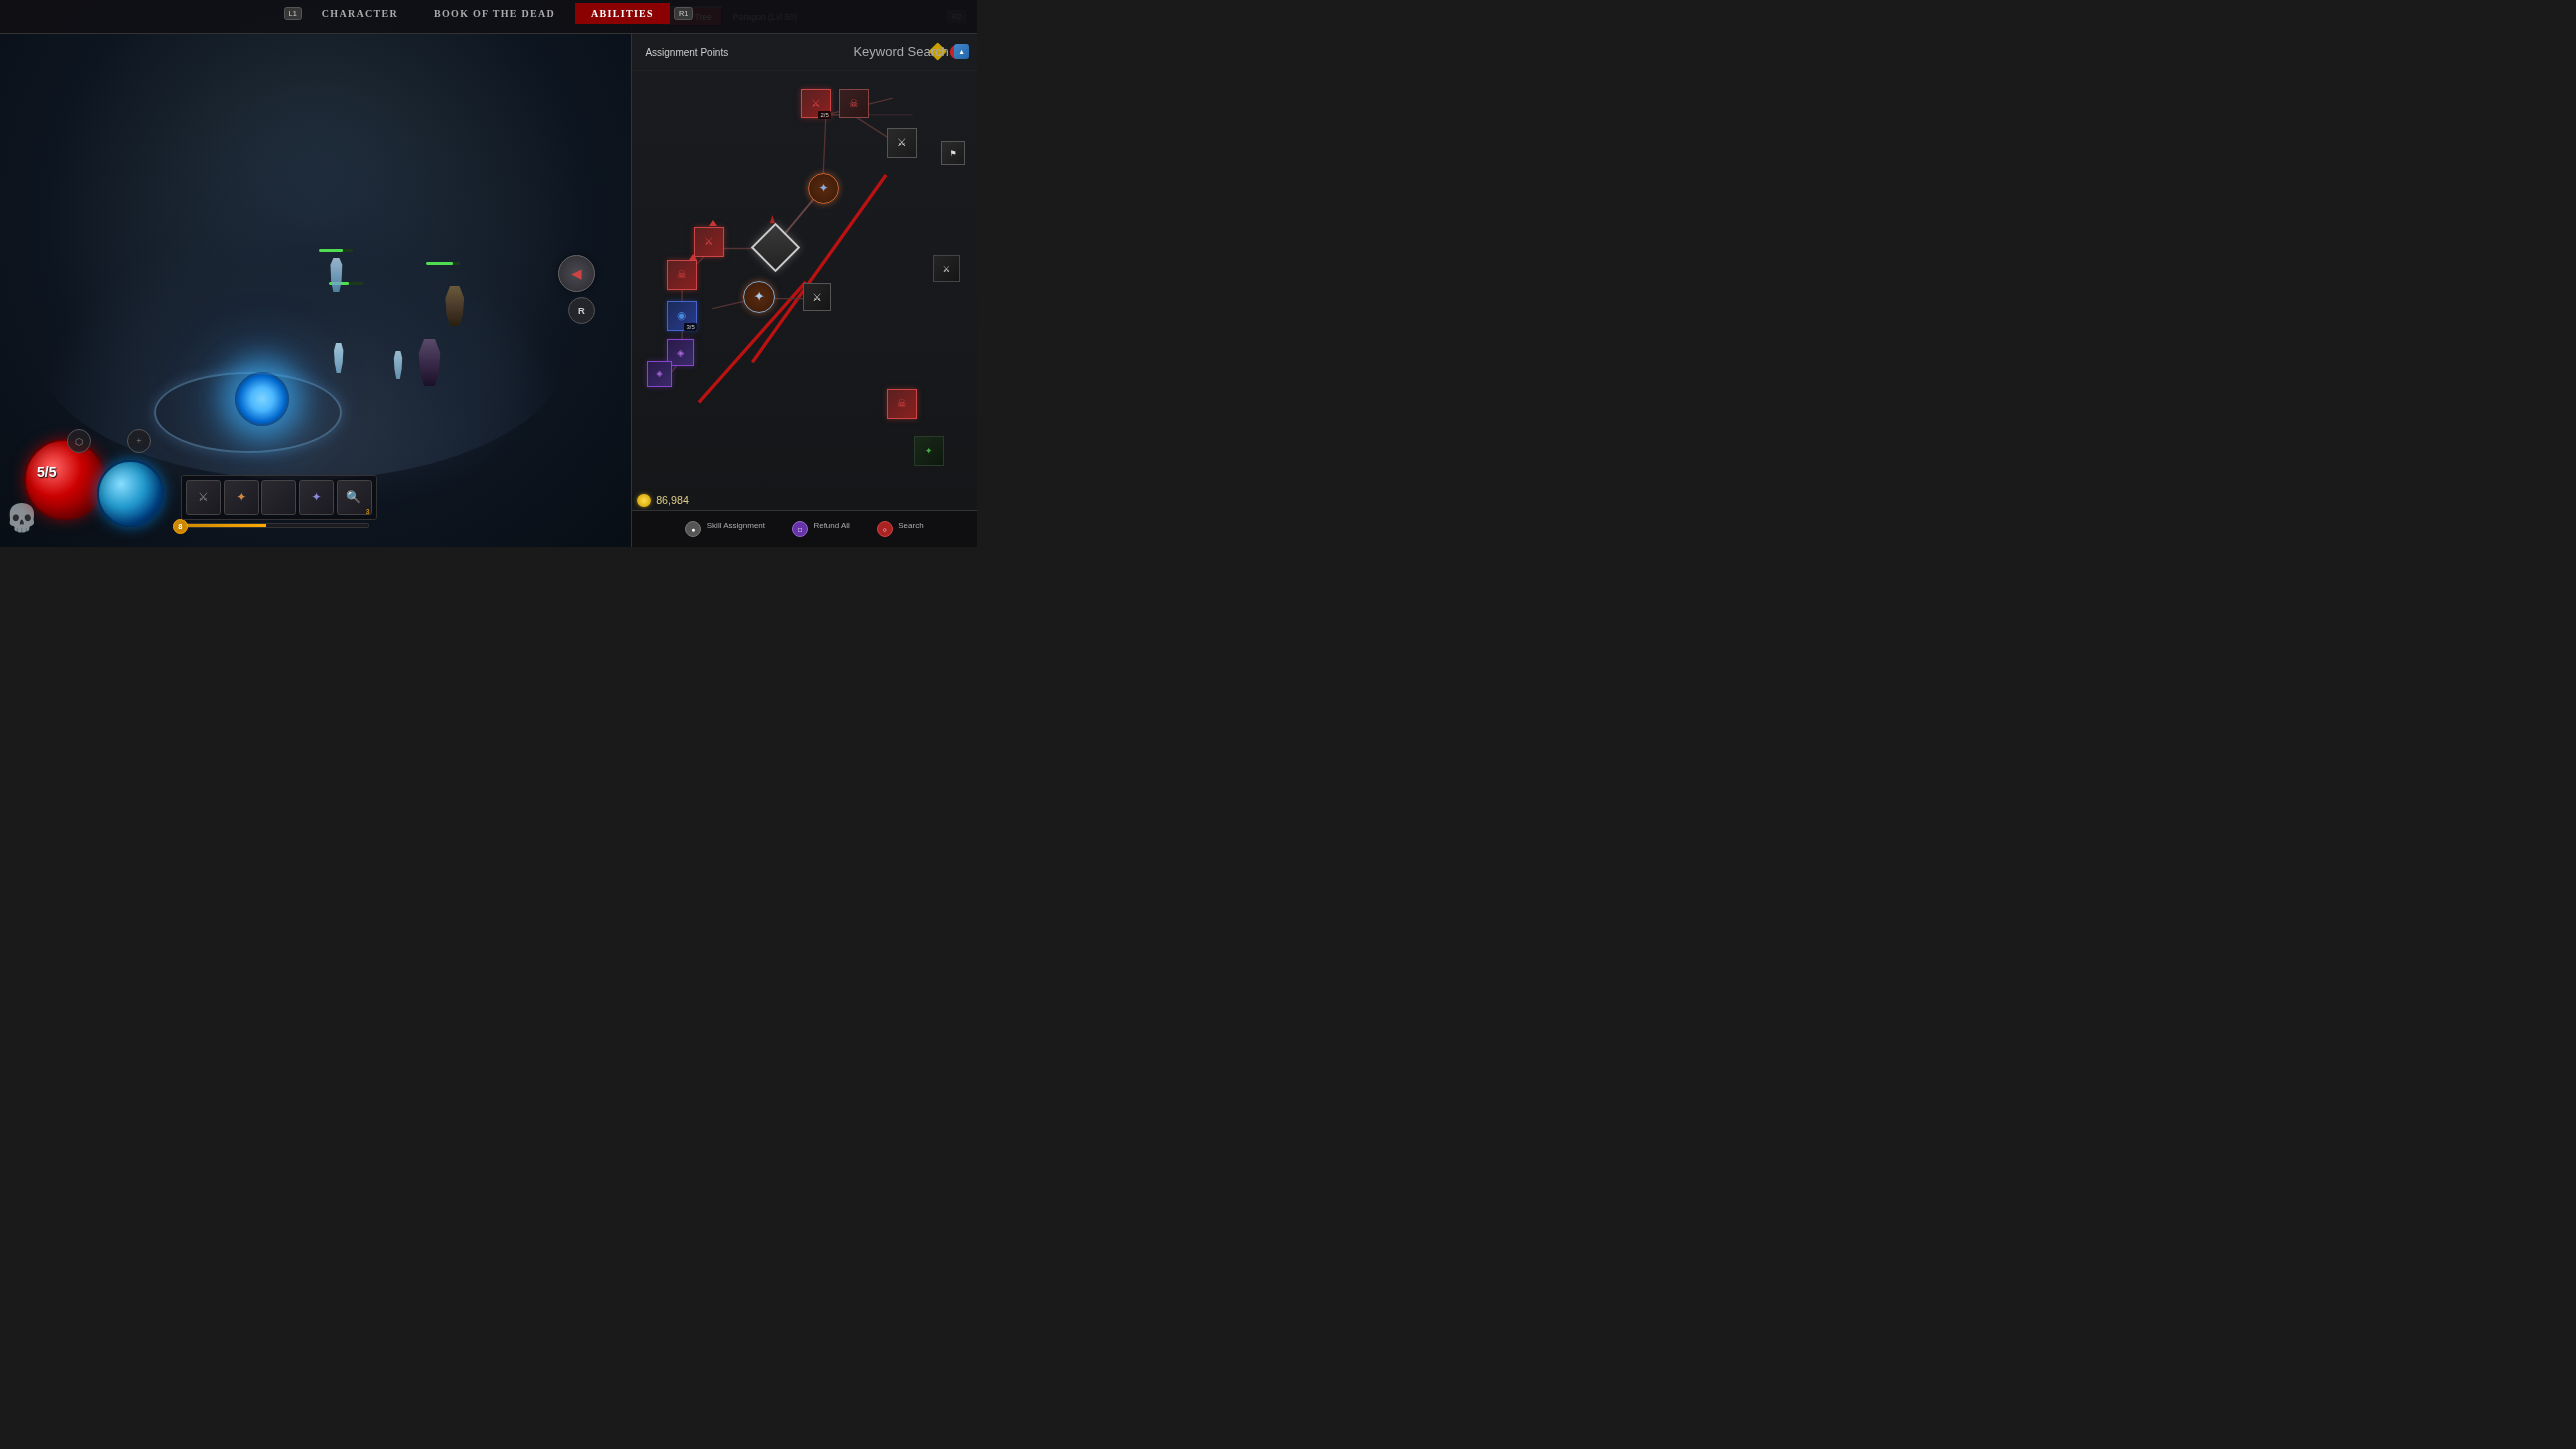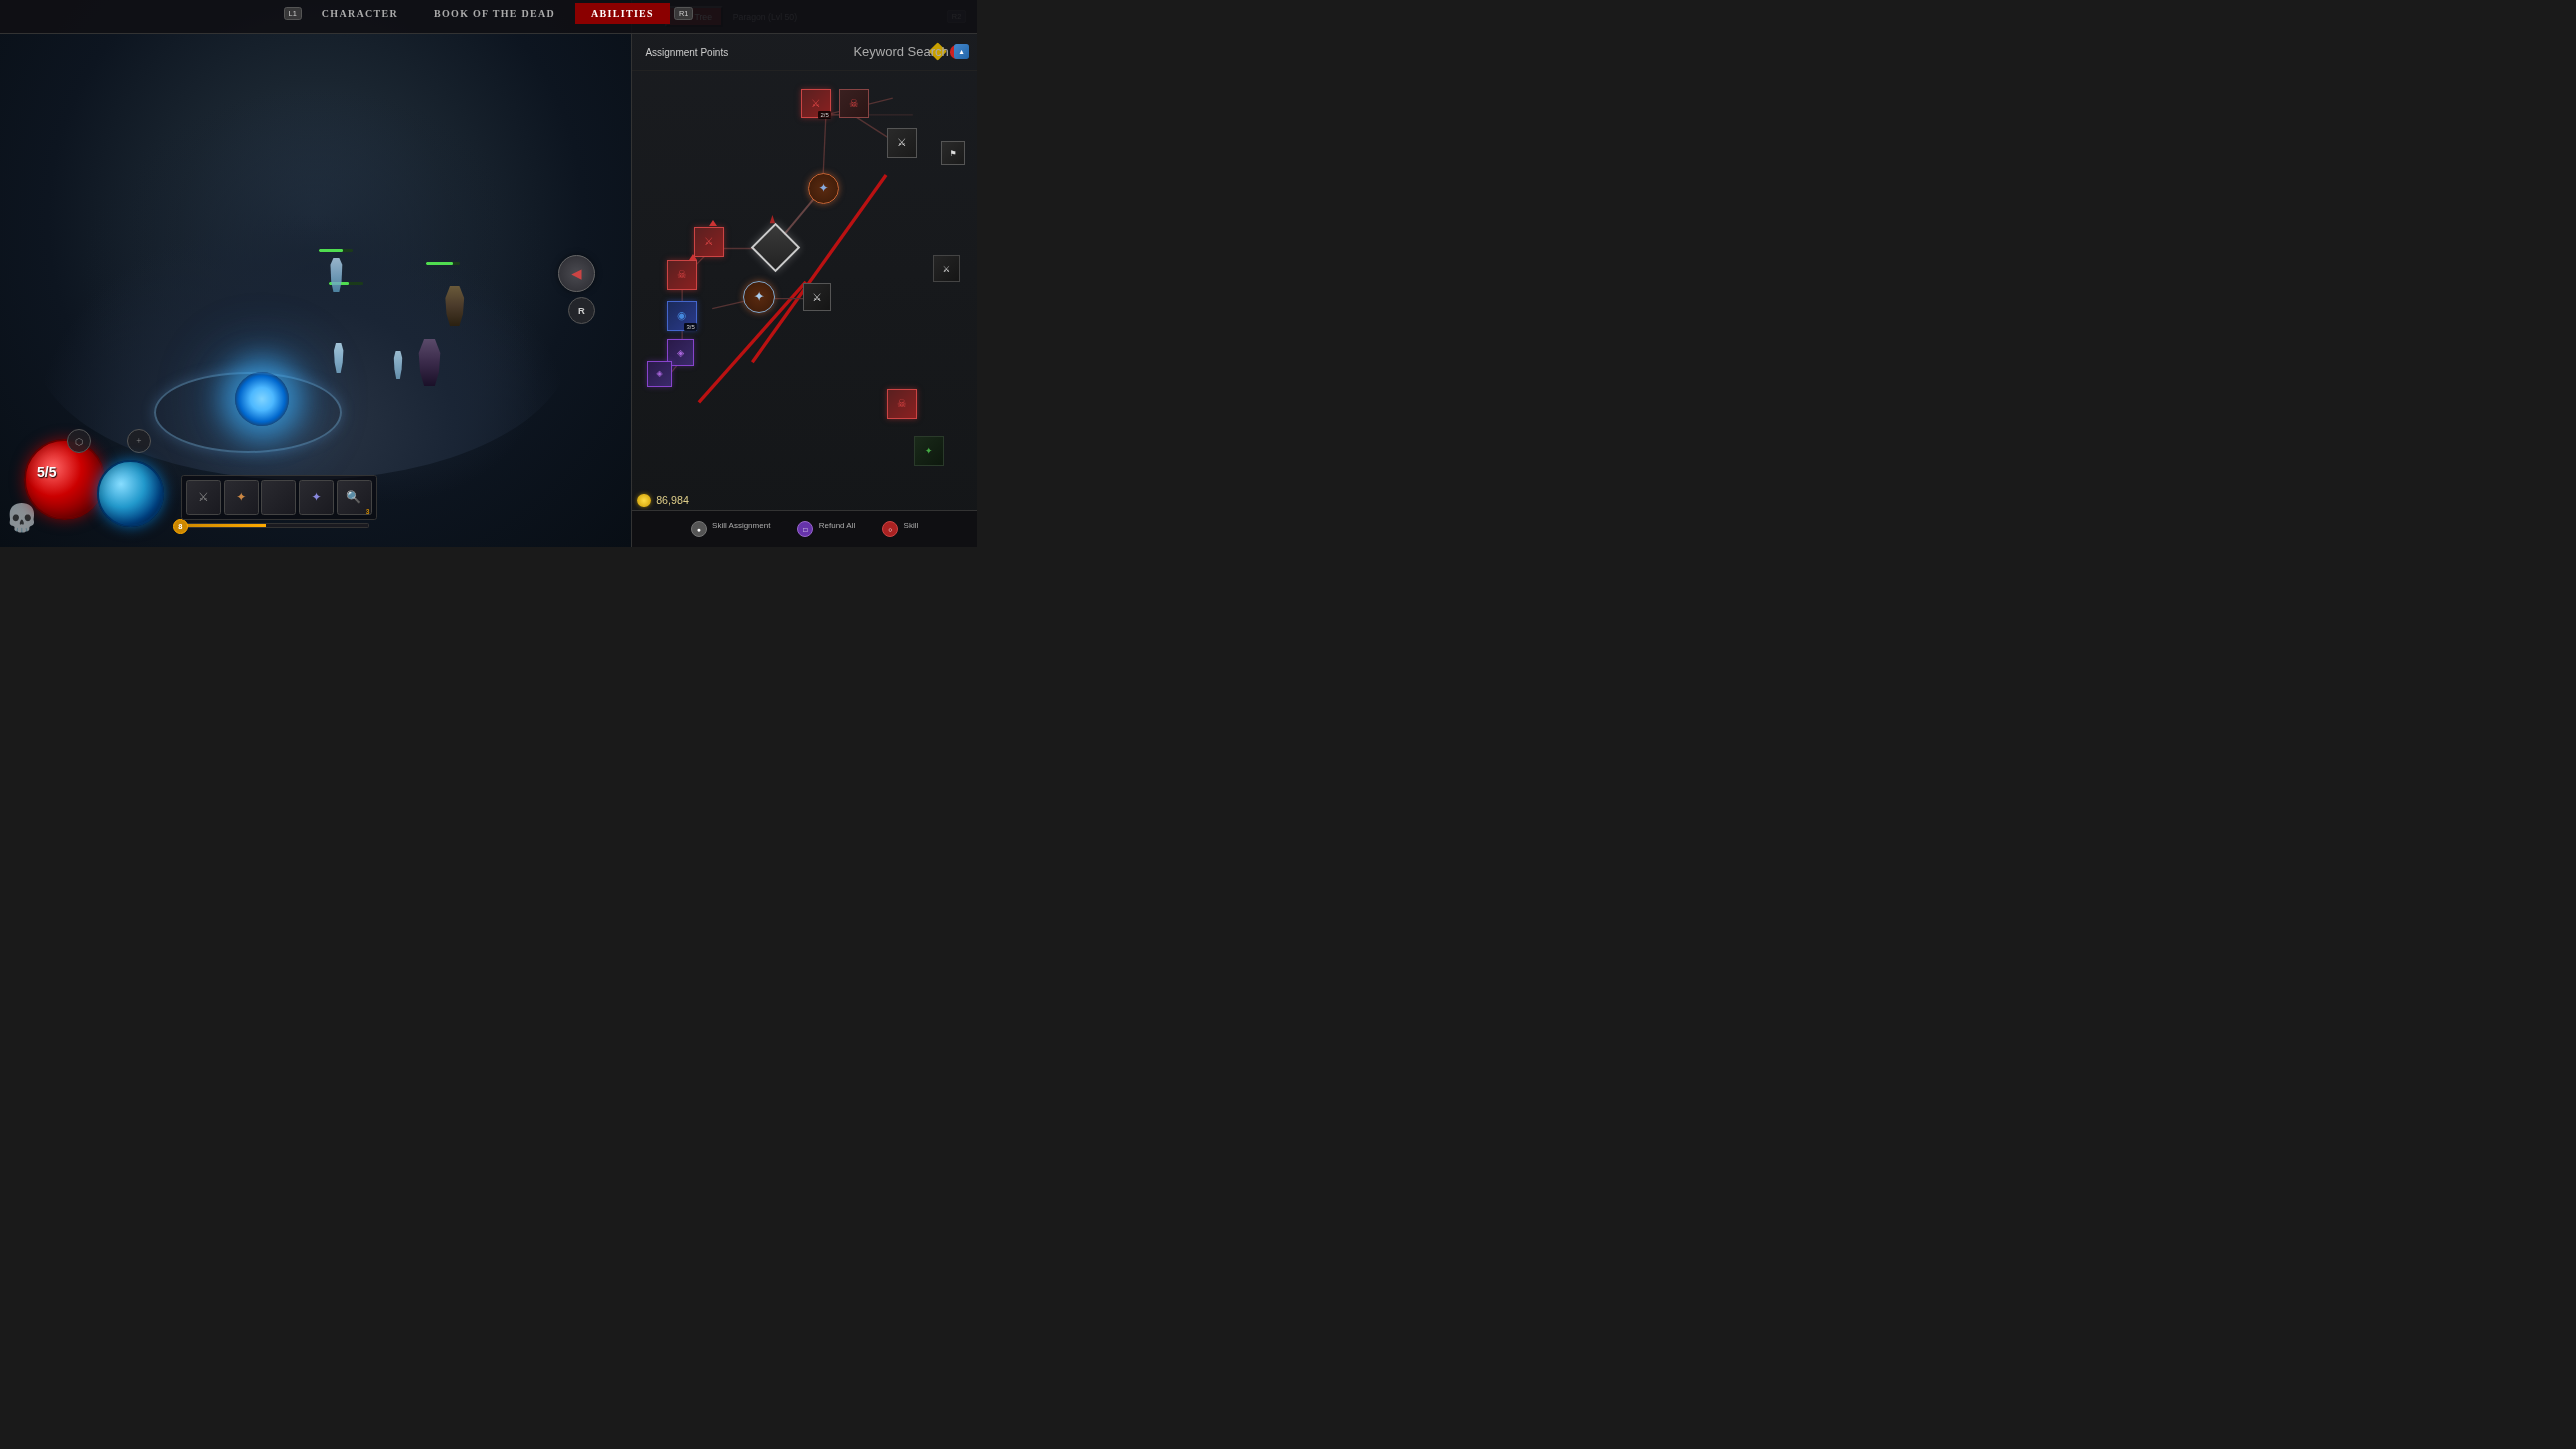--- a/index.html
+++ b/index.html
@@ -968,19 +968,19 @@
       <div class="footer-badge badge-purple">
         <span>□</span>
       </div>
       <span class="footer-action-label">Refund All</span>
     </div>
 
     <div class="footer-action">
       <div class="footer-badge badge-red">
         <span>○</span>
       </div>
-      <span class="footer-action-label">Skill</span>
+      <span class="footer-action-label">Search</span>
     </div>
 
   </div>
 
 </div>
 
 
 </body></html>

